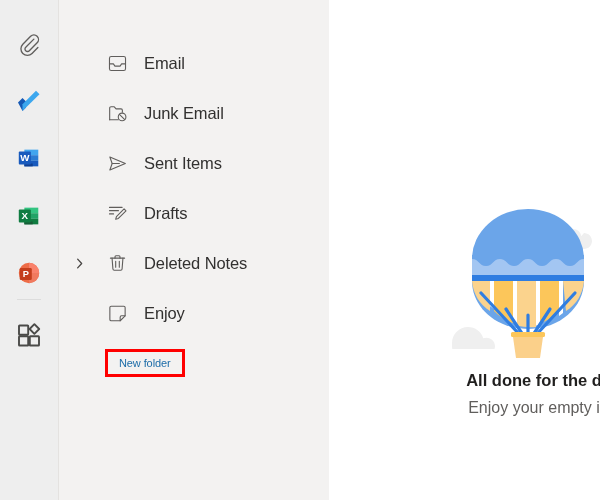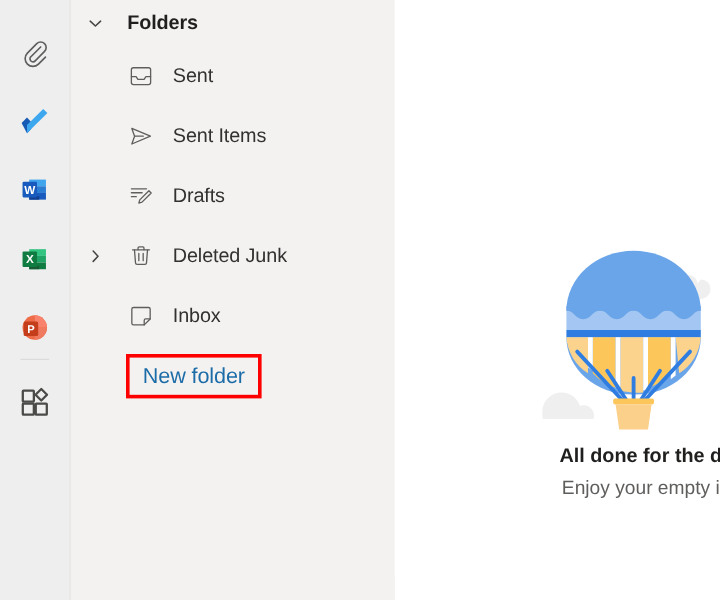--- a/index.html
+++ b/index.html
@@ -134,21 +134,21 @@
     align-items: center;
     padding-left: 8px;
     box-sizing: border-box;
   }
   .new-folder-wrap {
     margin-left: 38px;
     position: relative;
     display: inline-block;
   }
   .new-folder-link {
-    font-size: 18px;
+    font-size: 11px;
     color: #1c6ca8;
     padding: 8px 14px;
     display: inline-block;
     cursor: pointer;
     letter-spacing: -0.1px;
   }
   .highlight-box {
     position: absolute;
     left: 0;
     top: 0;
@@ -265,42 +265,46 @@
           <rect x="4" y="15.3" width="9.2" height="9.2" rx="0.6"></rect>
           <rect x="14.8" y="15.3" width="9.2" height="9.2" rx="0.6"></rect>
           <path d="M19.4 3.2l4.8 4.8-4.8 4.8-4.8-4.8z"></path>
         </svg>
       </span>
     </div>
   </div>
 
   <div class="folder-pane">
 
-    <div class="pane-header">
-      <div class="twisty">
-        <svg width="13" height="13" viewBox="0 0 12 12" fill="none" stroke="#484644" stroke-width="1.2" stroke-linecap="round" stroke-linejoin="round">
-          <path d="M2 4.3 L6 8 L10 4.3"></path>
-        </svg>
-      </div>
-      <span class="pane-header-title">Folders</span>
-    </div>
 
     <div class="folder-list">
 
       <div class="folder-row">
         <span class="twisty-slot"></span>
         <span class="folder-icon">
           <svg width="21" height="21" viewBox="0 0 22 22" fill="none" stroke="#605e5c" stroke-width="1.15" stroke-linejoin="round" stroke-linecap="round">
             <rect x="2.6" y="3.6" width="16.8" height="14.8" rx="1.8"></rect>
             <path d="M2.6 11.4h4.1l1.6 2.4h5.4l1.6-2.4h4.1"></path>
           </svg>
         </span>
-        <span class="folder-label">Sent</span>
-      </div>
-
+        <span class="folder-label">Email</span>
+      </div>
+
+      <div class="folder-row">
+        <span class="twisty-slot"></span>
+        <span class="folder-icon">
+          <svg width="21" height="21" viewBox="0 0 22 22" fill="none" stroke="#605e5c" stroke-width="1.15" stroke-linejoin="round" stroke-linecap="round">
+            <path d="M2.8 17.6V5.4a1.4 1.4 0 0 1 1.4-1.4h3.4l1.9 2.2h5.2a1.4 1.4 0 0 1 1.4 1.4v2.1"></path>
+            <path d="M2.8 17.6h9.1"></path>
+            <circle cx="15.8" cy="14.6" r="4"></circle>
+            <path d="M13 11.8 18.6 17.4"></path>
+          </svg>
+        </span>
+        <span class="folder-label">Junk Email</span>
+      </div>
 
       <div class="folder-row">
         <span class="twisty-slot"></span>
         <span class="folder-icon">
           <svg width="21" height="21" viewBox="0 0 22 22" fill="none" stroke="#605e5c" stroke-width="1.15" stroke-linejoin="round" stroke-linecap="round">
             <path d="M3.0 4.2 19.2 11 3.0 17.8 5.4 11z"></path>
             <path d="M5.4 11h7.6"></path>
           </svg>
         </span>
         <span class="folder-label">Sent Items</span>
@@ -326,33 +330,33 @@
           </svg>
         </span>
         <span class="folder-icon">
           <svg width="21" height="21" viewBox="0 0 22 22" fill="none" stroke="#605e5c" stroke-width="1.15" stroke-linejoin="round" stroke-linecap="round">
             <path d="M3.6 5.4h14.8"></path>
             <path d="M8.4 5.4V3.9a1 1 0 0 1 1-1h3.2a1 1 0 0 1 1 1v1.5"></path>
             <path d="M5.3 5.4l0.9 11.4a1.4 1.4 0 0 0 1.4 1.3h6.8a1.4 1.4 0 0 0 1.4-1.3l0.9-11.4"></path>
             <path d="M9.1 8.6v6.3M12.9 8.6v6.3"></path>
           </svg>
         </span>
-        <span class="folder-label">Deleted Junk</span>
+        <span class="folder-label">Deleted Notes</span>
       </div>
 
 
       <div class="folder-row">
         <span class="twisty-slot"></span>
         <span class="folder-icon">
           <svg width="21" height="21" viewBox="0 0 22 22" fill="none" stroke="#605e5c" stroke-width="1.15" stroke-linejoin="round" stroke-linecap="round">
             <path d="M4.4 3.4h13.2a1.4 1.4 0 0 1 1.4 1.4v8.6l-5.2 5.2H4.4A1.4 1.4 0 0 1 3.0 17.2V4.8a1.4 1.4 0 0 1 1.4-1.4z"></path>
             <path d="M19.0 13.4h-3.8a1.4 1.4 0 0 0-1.4 1.4v3.8"></path>
           </svg>
         </span>
-        <span class="folder-label">Inbox</span>
+        <span class="folder-label">Enjoy</span>
       </div>
 
 
       <div class="new-folder-row">
         <span class="new-folder-wrap">
           <span class="new-folder-link">New folder</span>
           <span class="highlight-box"></span>
         </span>
       </div>
 

